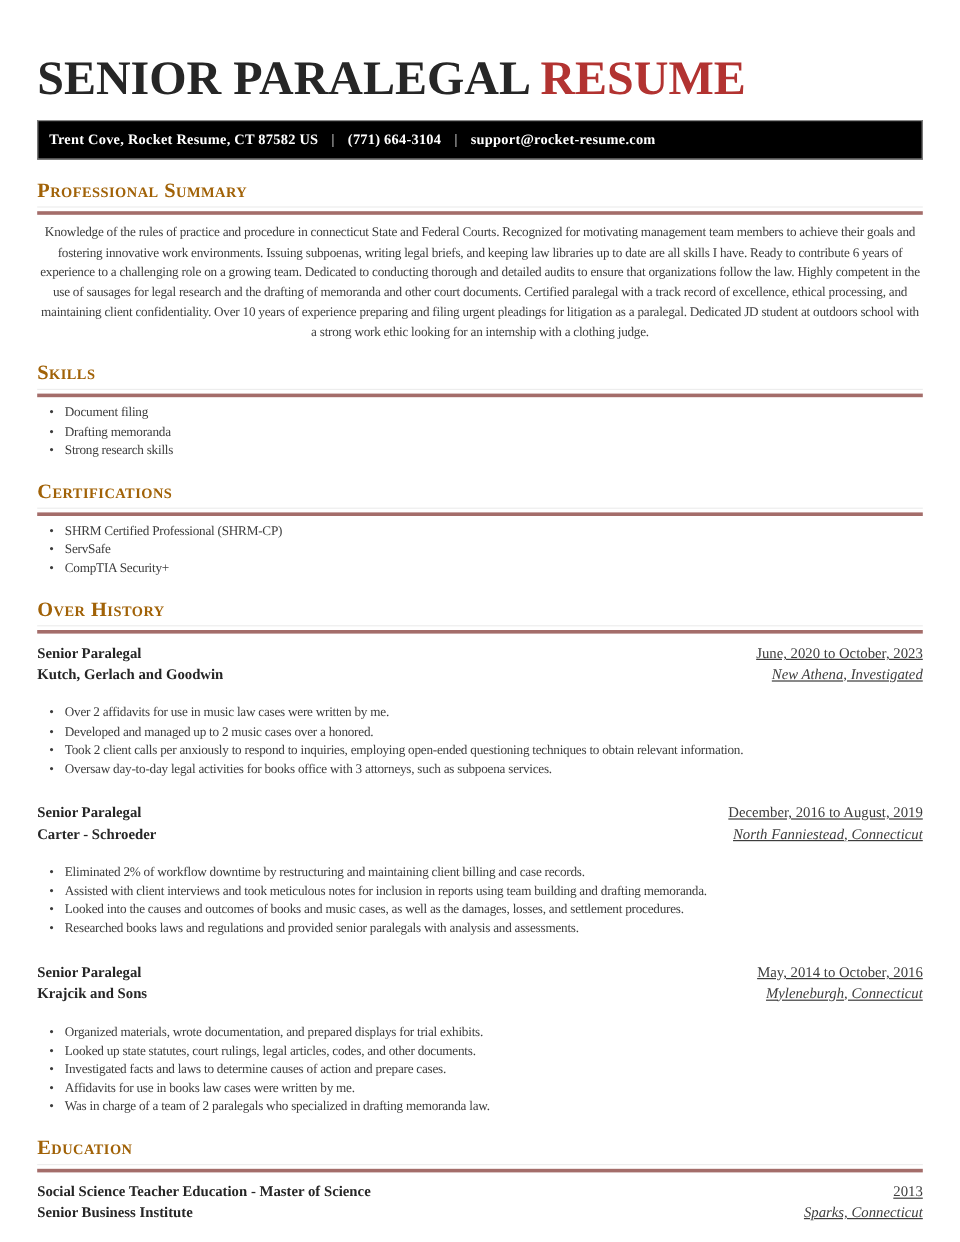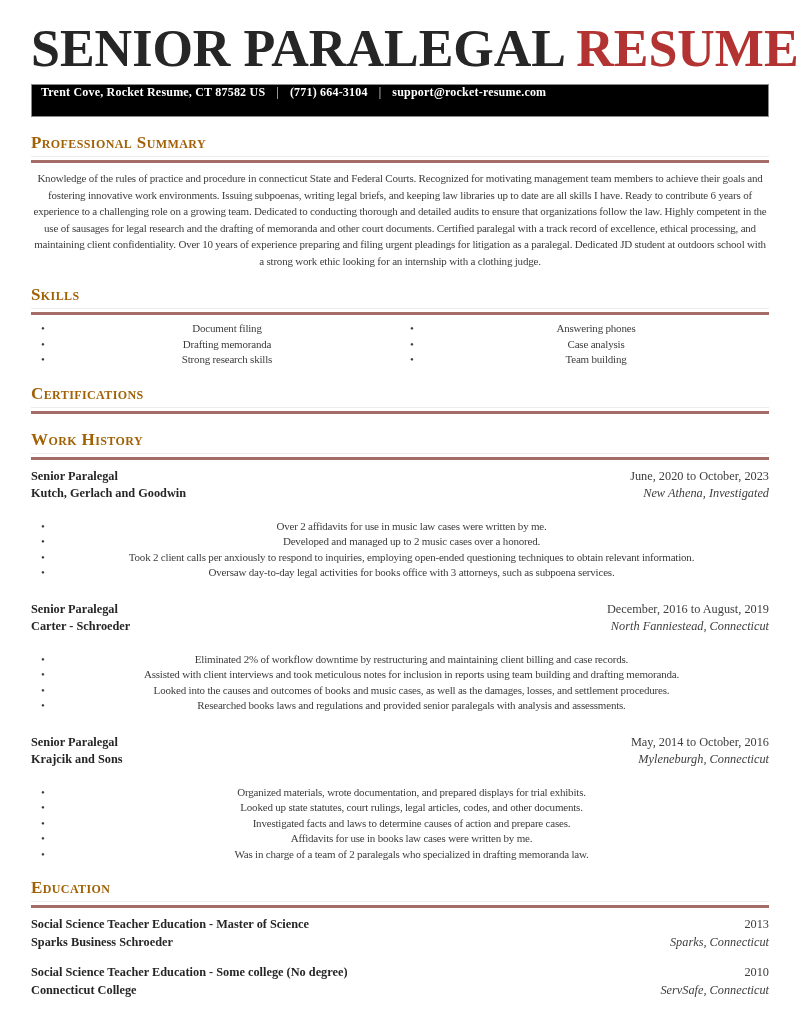--- a/index.html
+++ b/index.html
@@ -2,67 +2,67 @@
 <html><head>
 <meta charset="utf-8">
 <style>
   * { margin: 0; padding: 0; box-sizing: border-box; }
   html, body { width: 800px; height: 1035px; background: #ffffff; overflow: hidden; }
   body { font-family: "Liberation Serif", serif; color: #3d3d3d; }
   .page { width: 800px; height: 1035px; padding: 26px 31px 0 31px; background: #fff; }
 
   
   .resume-title {
-    font-size: 52px; line-height: 46px; font-weight: bold;
-    color: #262626; letter-spacing: 0px; white-space: nowrap;
+    font-size: 40px; line-height: 46px; font-weight: bold;
+    color: #262626; letter-spacing: 0px; white-space: nowrap; margin-top: 16px;
   }
   .resume-title .accent { color: #b23331; }
 
   .contact-bar {
     margin-top: 12px; height: 33px; background: #000;
     border: 1px solid #8a8a8a;
-    display: flex; padding: 0 9px;
+    display: flex; align-items: center; padding: 0 9px;
     color: #fff; font-weight: bold; font-size: 12px; letter-spacing: 0.2px;
     white-space: nowrap;
   }
   .contact-sep { margin: 0 11px; font-weight: normal; color: #e8e8e8; }
 
   
   .section { margin-top: 14px; }
   .section-heading {
     font-size: 17px; line-height: 23px; font-weight: bold;
     font-variant: small-caps; letter-spacing: 0.4px; color: #a16207;
     border-bottom: 1px solid #ededed; padding-bottom: 2px;
   }
   .section-rule { height: 3px; background: #a46d6a; margin-top: 3px; }
 
   .summary-text {
     margin-top: 7px; font-size: 11px; line-height: 16.5px;
     color: #3d3d3d; letter-spacing: -0.2px; text-align: center;
   }
 
-  ul.bullet-list { list-style: none; margin-top: 6px; text-align: center; }
+  ul.bullet-list { list-style: none; margin-top: 6px; }
   ul.bullet-list li {
     position: relative; padding-left: 13px; margin-left: 10px;
     font-size: 11px; line-height: 15.5px; letter-spacing: -0.2px; color: #3d3d3d;
   }
   ul.bullet-list li::before {
     content: "\2022"; position: absolute; left: 0; top: 0;
     font-size: 11px; color: #3d3d3d;
   }
 
   .skills-columns { display: flex; margin-top: 6px; }
   .skills-columns ul { flex: 1; margin-top: 0; }
 
   
   .entry { margin-top: 20px; }
   .entry.first { margin-top: 8px; }
   .entry-row { display: flex; justify-content: space-between; line-height: 17.5px; font-size: 12.3px; }
   .entry-row .left { font-weight: bold; color: #262626; }
-  .entry-row .right { color: #3d3d3d; text-align: right; }
+  .entry-row .right { color: #3d3d3d; text-align: right; text-decoration: underline; }
   .entry-row .right.italic { font-style: italic; }
   .entry ul.bullet-list { margin-top: 16px; }
 
   .edu-entry { margin-top: 13px; }
   .edu-entry.first { margin-top: 8px; }
 </style>
 </head>
 <body>
 
 <div class="page">
@@ -85,35 +85,35 @@
 
   <div class="section">
     <h2 class="section-heading">Skills</h2>
     <div class="section-rule"></div>
     <div class="skills-columns">
       <ul class="bullet-list">
         <li>Document filing</li>
         <li>Drafting memoranda</li>
         <li>Strong research skills</li>
       </ul>
-      <ul class="bullet-list">
-        <li>Answering phones</li>
-        <li>Case analysis</li>
-        <li>Team building</li>
-      </ul>
     </div>
   </div>
 
   <div class="section">
     <h2 class="section-heading">Certifications</h2>
     <div class="section-rule"></div>
+    <ul class="bullet-list">
+      <li>SHRM Certified Professional (SHRM-CP)</li>
+      <li>ServSafe</li>
+      <li>CompTIA Security+</li>
+    </ul>
   </div>
 
   <div class="section">
-    <h2 class="section-heading">Work History</h2>
+    <h2 class="section-heading">Over History</h2>
     <div class="section-rule"></div>
 
     <div class="entry first">
       <div class="entry-row">
         <span class="left">Senior Paralegal</span>
         <span class="right">June, 2020 to October, 2023</span>
       </div>
       <div class="entry-row">
         <span class="left">Kutch, Gerlach and Goodwin</span>
         <span class="right italic">New Athena, Investigated</span>
@@ -165,21 +165,21 @@
   <div class="section">
     <h2 class="section-heading">Education</h2>
     <div class="section-rule"></div>
 
     <div class="edu-entry first">
       <div class="entry-row">
         <span class="left">Social Science Teacher Education - Master of Science</span>
         <span class="right">2013</span>
       </div>
       <div class="entry-row">
-        <span class="left">Sparks Business Schroeder</span>
+        <span class="left">Senior Business Institute</span>
         <span class="right italic">Sparks, Connecticut</span>
       </div>
     </div>
 
     <div class="edu-entry">
       <div class="entry-row">
         <span class="left">Social Science Teacher Education - Some college (No degree)</span>
         <span class="right">2010</span>
       </div>
       <div class="entry-row">

